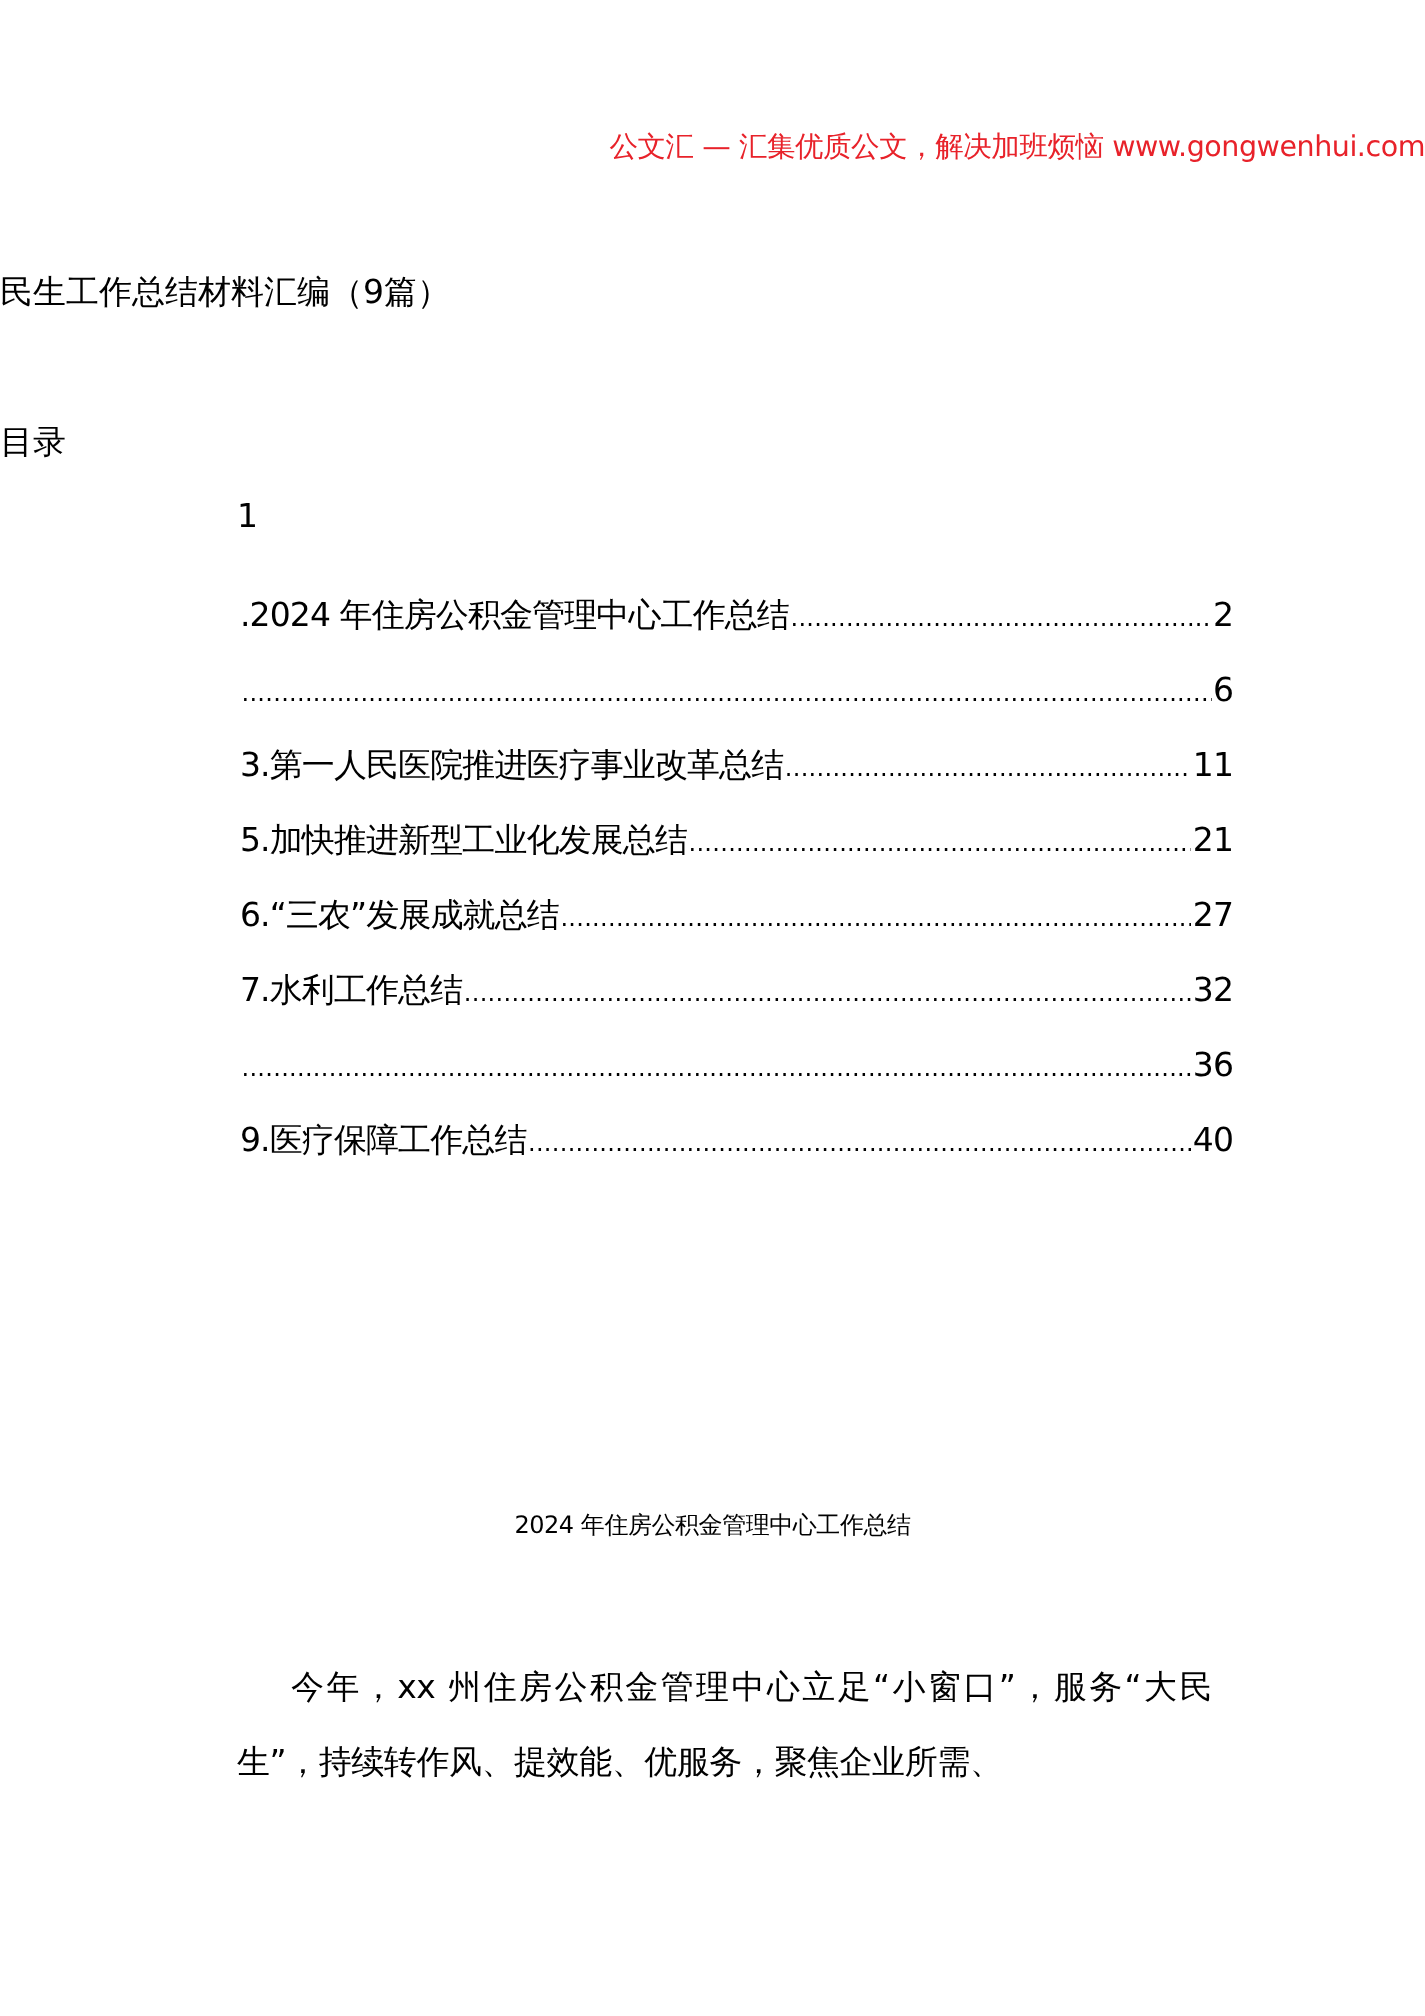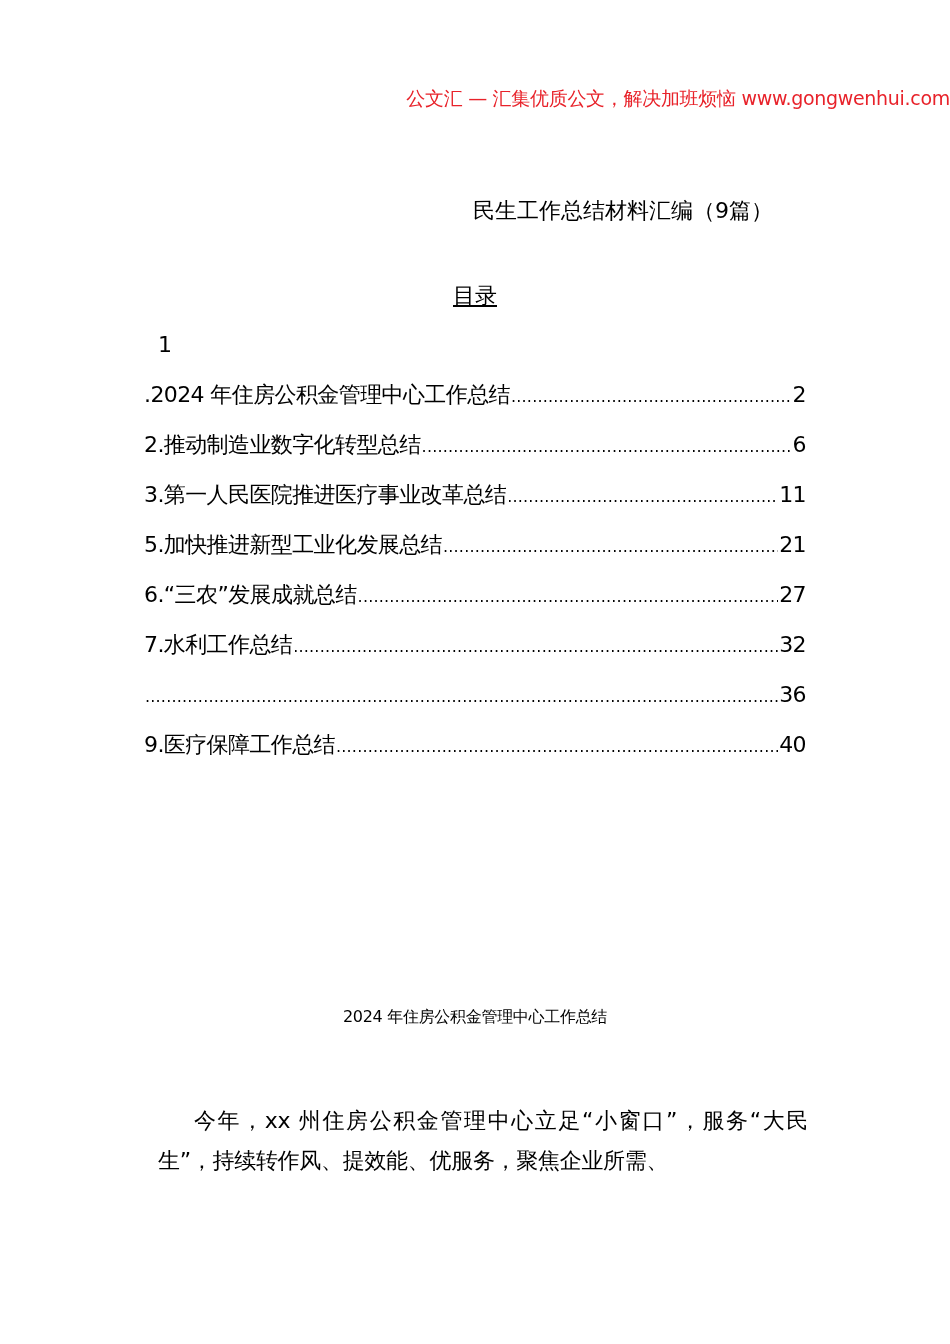--- a/index.html
+++ b/index.html
@@ -21,50 +21,49 @@
       left: 0;
       width: 950px;
       text-align: right;
       font-size: 19px;
       line-height: 26px;
       color: #e8222a;
       letter-spacing: -0.3px;
     }
     .doc-title {
       position: absolute;
-      top: 196px;
+      top: 181px;
       left: 0;
       width: 773px;
-      text-align: right;
+      text-align: left;
       font-size: 22px;
       line-height: 30px;
     }
     .toc-heading {
       position: absolute;
       top: 281px;
       left: 0;
       width: 950px;
-      text-align: center;
+      text-align: left;
       font-size: 22px;
       line-height: 30px;
-      text-decoration: underline;
     }
     .toc-stray {
       position: absolute;
       top: 330px;
       left: 158px;
       font-size: 22px;
       line-height: 30px;
     }
     .toc-list {
       position: absolute;
       top: 380px;
       left: 144px;
       width: 662px;
-      margin: 0;
+      margin: 16px;
       padding: 0;
       list-style: none;
     }
     .toc-item {
       display: flex;
       align-items: baseline;
       height: 50px;
       font-size: 22px;
       line-height: 30px;
       white-space: nowrap;
@@ -96,21 +95,21 @@
       font-size: 16px;
       line-height: 30px;
       letter-spacing: -0.3px;
     }
     .body-text {
       position: absolute;
       top: 1101px;
       left: 158px;
       width: 650px;
       font-size: 22px;
-      line-height: 40px;
+      line-height: 50px;
       letter-spacing: -0.3px;
       margin: 0;
       text-indent: 36px;
       text-align: justify;
     }
   </style>
 </head>
 <body>
 
 <div class="banner">公文汇 — 汇集优质公文，解决加班烦恼 www.gongwenhui.com</div>
@@ -121,21 +120,20 @@
 
 <div class="toc-stray">1</div>
 
 <ul class="toc-list">
   <li class="toc-item">
     <span class="label">.2024 年住房公积金管理中心工作总结</span>
     <span class="leader"></span>
     <span class="page">2</span>
   </li>
   <li class="toc-item">
-    <span class="label">2.推动制造业数字化转型总结</span>
     <span class="leader"></span>
     <span class="page">6</span>
   </li>
   <li class="toc-item">
     <span class="label">3.第一人民医院推进医疗事业改革总结</span>
     <span class="leader"></span>
     <span class="page">11</span>
   </li>
   <li class="toc-item">
     <span class="label">5.加快推进新型工业化发展总结</span>

